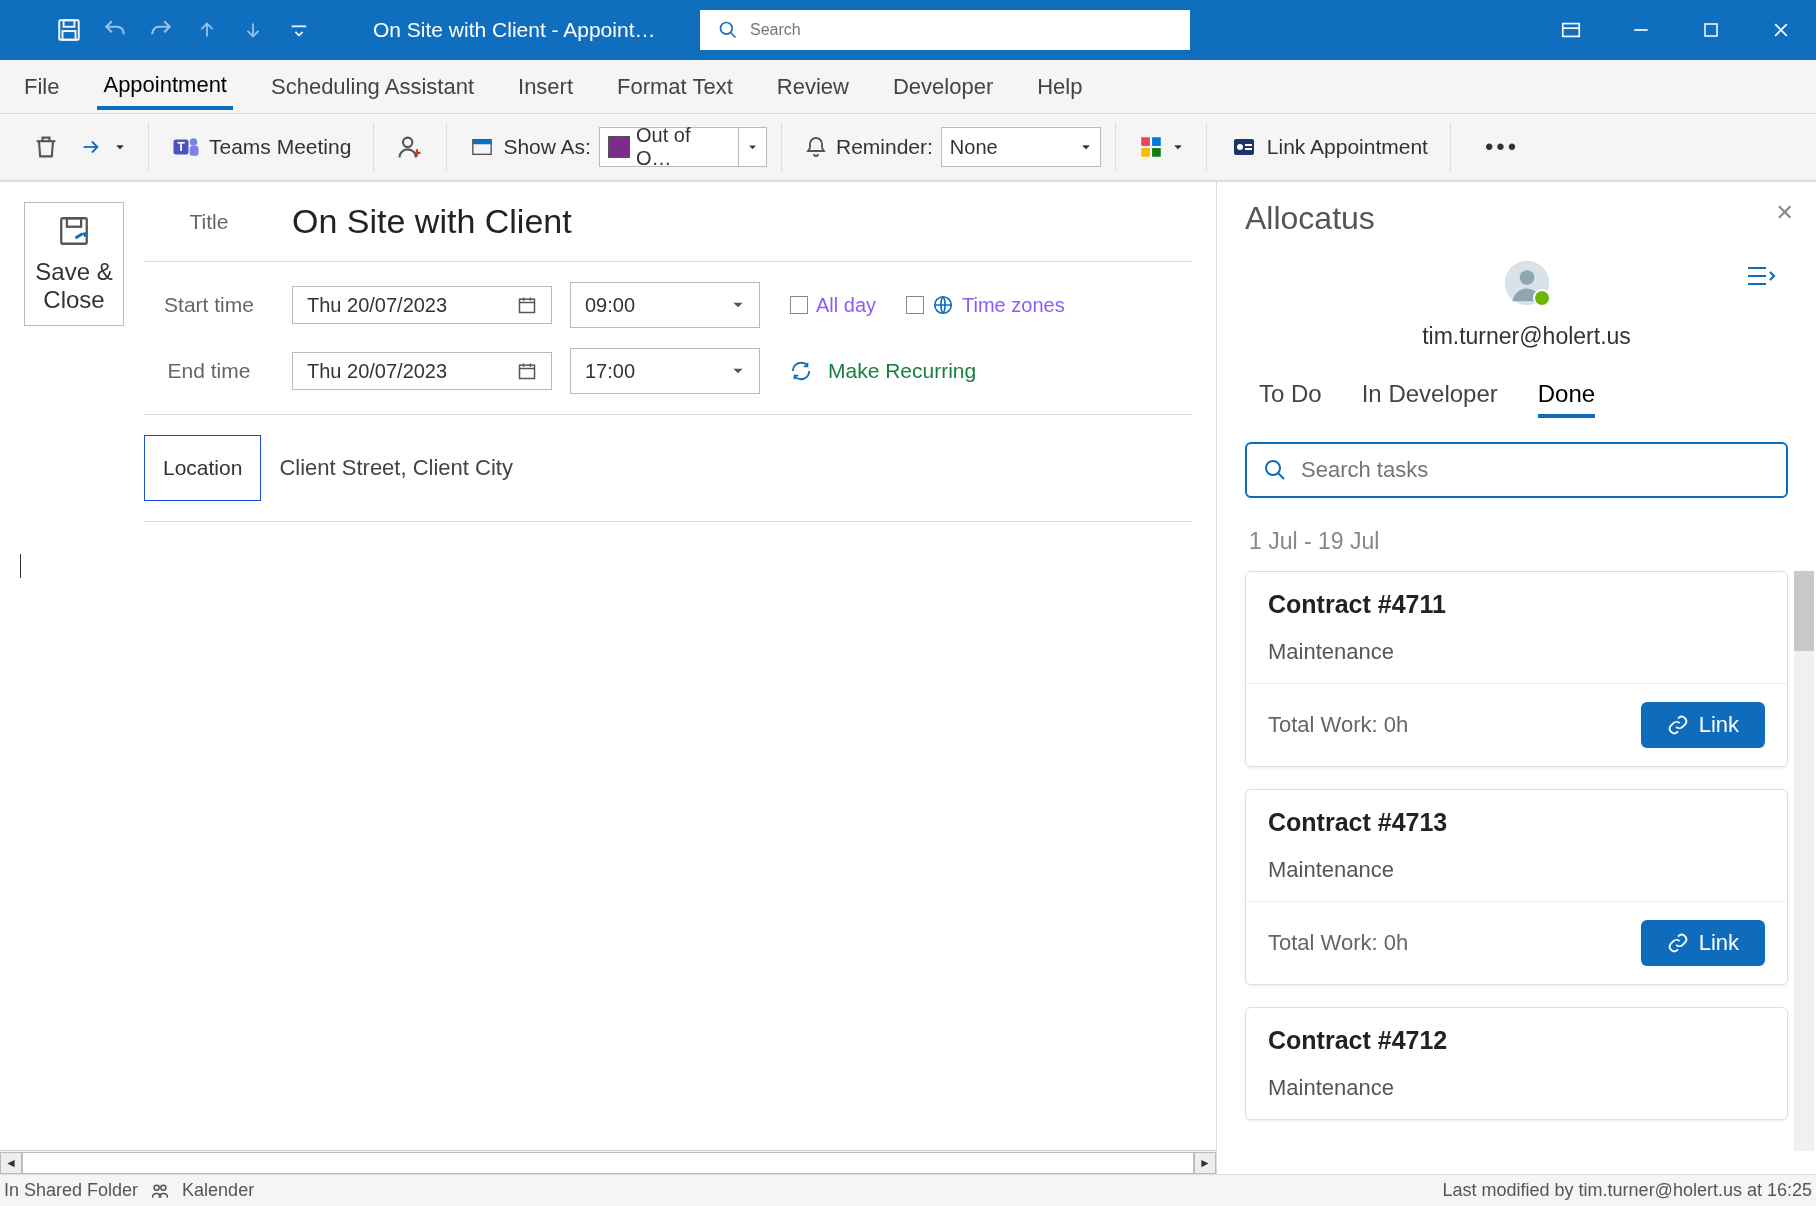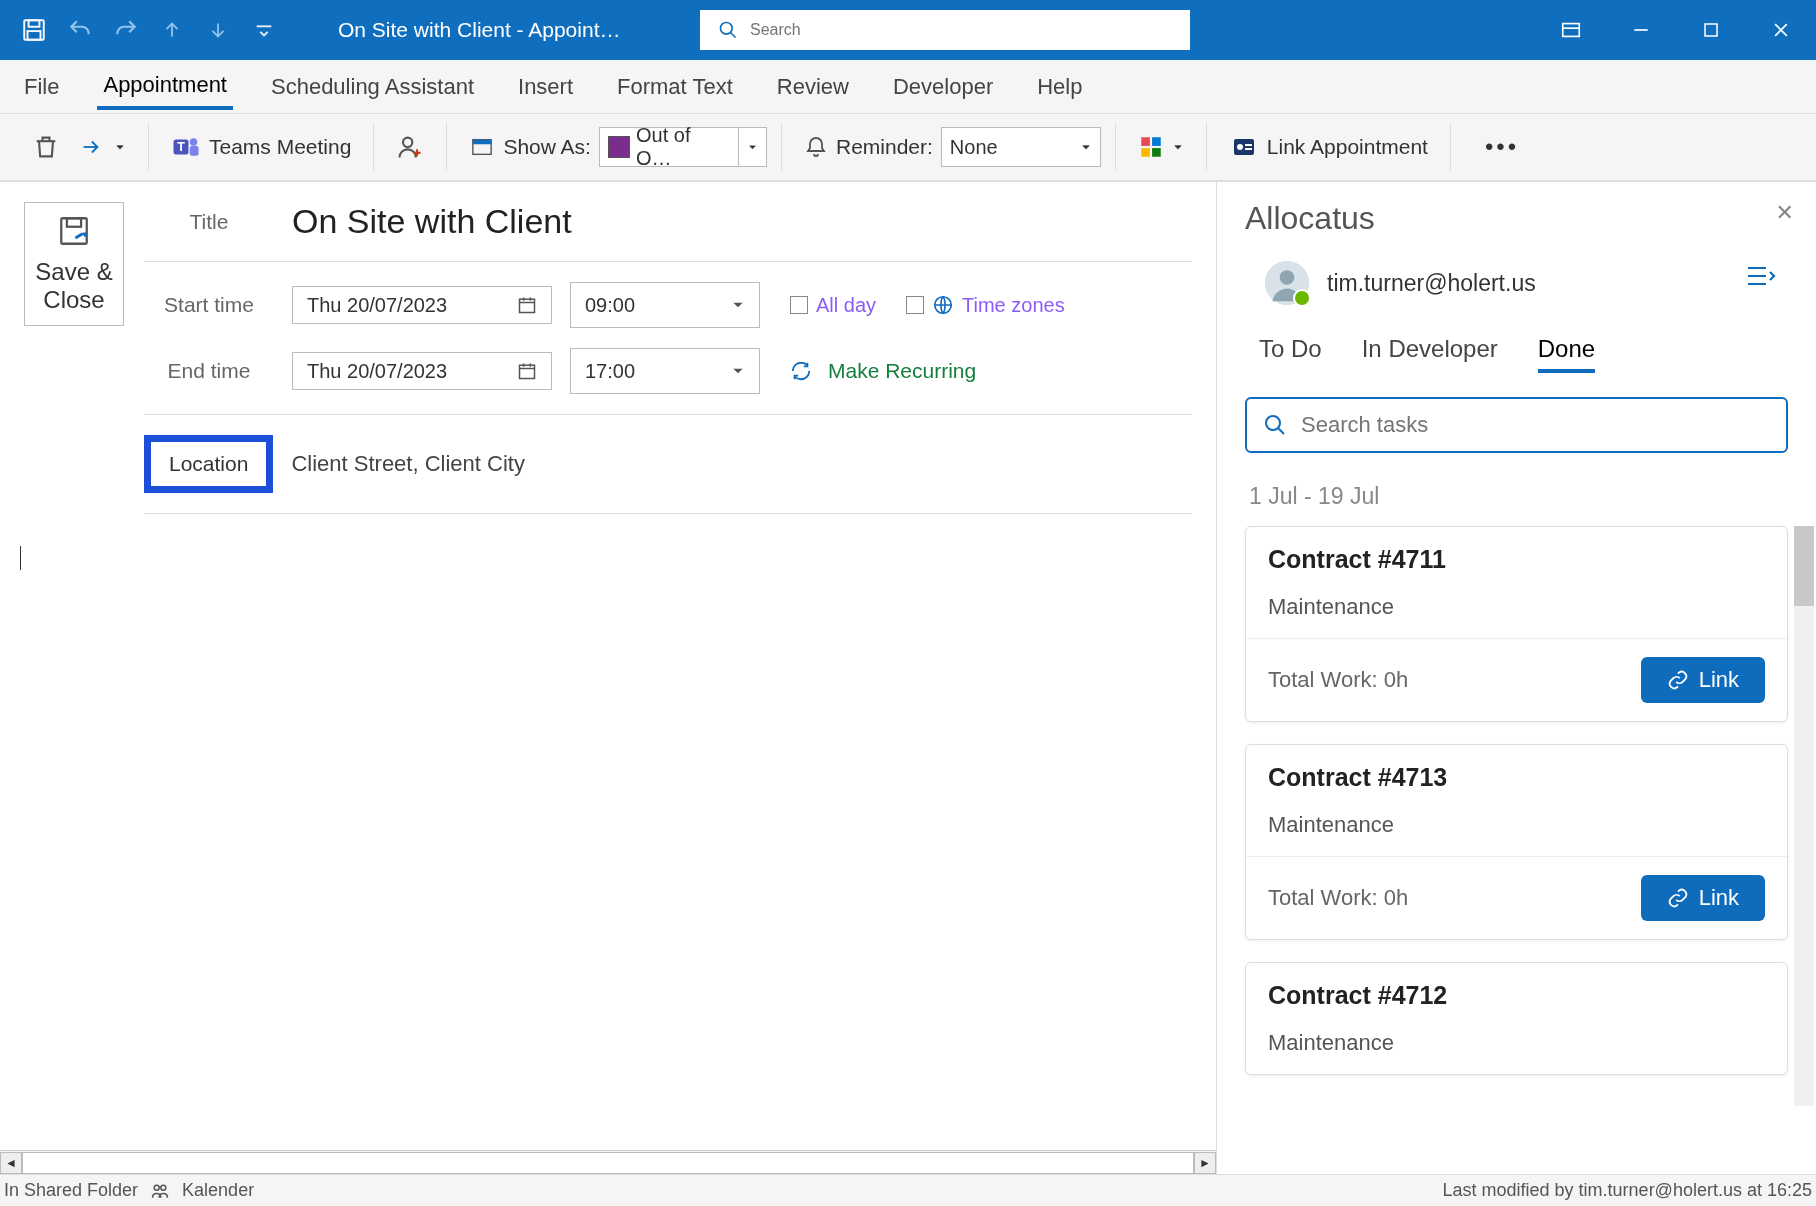--- a/index.html
+++ b/index.html
@@ -1,19 +1,19 @@
 <!DOCTYPE html>
 <html><head>
 <meta charset="utf-8">
 <style>
   * { box-sizing: border-box; margin: 0; padding: 0; font-family: "Segoe UI", Arial, sans-serif; }
   body { width: 1816px; height: 1206px; background: #fff; overflow: hidden; font-size: 17px; color: #333; }
 
   
-  .titlebar { height: 60px; background: #106ebe; display: flex; align-items: center; color: #fff; position: relative; }
+  .titlebar { height: 60px; background: #106ebe; display: flex; align-items: center; color: #fff; position: relative; padding-left: 35px; }
   .titlebar .qat { display:flex; align-items:center; gap: 18px; padding-left: 20px; }
   .qat-icon { width: 28px; height: 28px; display:flex;align-items:center;justify-content:center;opacity:.95; }
   .titlebar .title { margin-left: 60px; font-size: 21px; }
   .titlebar .searchbox { position:absolute; left: 700px; width: 490px; height: 40px; background:#fff; display:flex;align-items:center;gap:12px; padding:0 18px; }
   .titlebar .searchbox input { border:none;outline:none;font-size:16px;color:#666;flex:1; }
   .titlebar .wincontrols { position:absolute; right: 0; display:flex; }
   .wincontrols .winbtn { width: 70px; height: 60px; display:flex;align-items:center;justify-content:center; }
 
   
   .ribbontabs { height: 54px; border-bottom: 1px solid #ddd; display:flex;align-items:center; padding: 0 18px; gap: 32px; background:#f5f5f5; font-size: 22px; color:#444; position:relative;}
@@ -41,37 +41,37 @@
   .save-close { width: 100px; height: 124px; border:1px solid #bbb; display:flex;flex-direction:column;align-items:center;justify-content:center;gap:10px;font-size:24px;text-align:center; }
   .fields { flex:1; }
   .fieldrow { display:flex; align-items:center; margin-bottom: 20px; gap: 18px;}
   .fieldlabel { width: 130px; text-align:center; color:#666; font-size:21px;}
   .title-input { font-size: 34px; color:#222; border:none; outline:none; flex:1;}
   .datebox { border:1px solid #bbb; height:38px; display:flex;align-items:center; padding:0 14px; gap:12px; font-size:20px;}
   .timebox { border:1px solid #bbb; height:46px; width:190px; display:flex;align-items:center;justify-content:space-between;padding:0 14px;font-size:20px;}
   .check { display:inline-flex;align-items:center;gap:8px; margin-left:12px; font-size:20px; color:#8b5cf6;}
   .check .box { width:18px;height:18px;border:1.5px solid #888;display:inline-block;}
   .recurring-link { color:#15803d; font-size:21px; display:inline-flex;align-items:center;gap:16px; margin-left:12px;}
-  .location-btn { border:7px solid #1d4ed8; padding:10px 18px; font-size:21px;}
+  .location-btn { border:1px solid #1d4ed8; padding:20px 18px; font-size:21px;}
   .location-text { font-size:22px; color:#444;}
   .divider-h { height:1px; background:#ddd; margin: 8px 0 20px 180px; }
   .body-area { flex:1; padding:12px 20px;}
   .body-input { border:none;outline:none;font-size:20px;}
   .hscroll-bar { height:24px; border-top:1px solid #ccc; display:flex;align-items:center; background:#f6f6f6;}
   .hscroll-bar .arrow{ width:22px;height:22px;display:flex;align-items:center;justify-content:center;border:1px solid #bbb;background:#eee;font-size:12px;}
   .hscroll-bar .track{ flex:1; height:22px; border:1px solid #bbb; background:#fff;}
 
   
   .statusbar { height:32px; background:#f5f5f5; border-top:1px solid #ddd; display:flex;align-items:center; justify-content:space-between; padding:0 4px; font-size:18px; color:#555;}
   .statusbar .left{display:flex;align-items:center;gap:12px;}
 
   
   .panel .panel-title { font-size:32px; color:#555; margin-bottom: 24px;}
   .panel .close-panel { position:absolute; top:18px; right:22px; font-size:22px; color:#888;}
-  .panel .userrow{ display:flex;align-items:center;gap:18px; margin:18px 0 30px 20px; font-size:23px; }
+  .panel .userrow{ display:flex;align-items:center;gap:18px; margin:18px 0 30px 20px; font-size:23px;flex-direction:column; }
   .avatar{ width:44px;height:44px;border-radius:50%;background:#d0d8dd; position:relative;}
   .avatar::after{content:"";position:absolute;right:-2px;bottom:-2px;width:14px;height:14px;border-radius:50%;background:#6bb700;border:2px solid #fff;}
   .panel .menu-icon{position:absolute; right:40px; top:82px; color:#0f6cbd;font-size:26px;}
   .panel .tabs { display:flex; gap:40px; font-size:24px; color:#444; margin: 10px 0 24px 14px;}
   .panel .tabs .ptab.active{ color:#000; border-bottom:4px solid #0f6cbd; padding-bottom:6px;}
   .panel .search { border:2px solid #0f6cbd; border-radius:6px; height:56px; display:flex;align-items:center;gap:14px; padding:0 16px; font-size:22px; color:#666; margin-bottom:30px;}
   .panel .search input{ border:none;outline:none;font-size:22px;flex:1;}
   .date-range{ color:#888; font-size:23px; margin: 0 0 16px 4px;}
   .task-list { position:relative; }
   .vscroll { position:absolute; right:-26px; top:0; width:20px; height:580px; background:#f0f0f0;}

